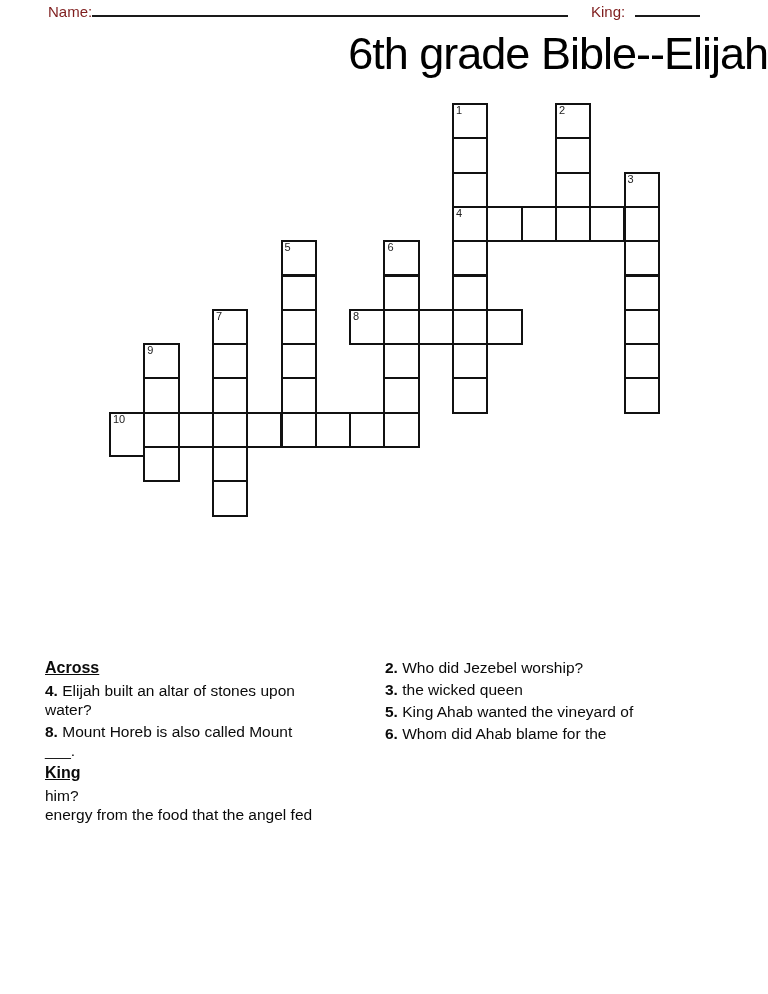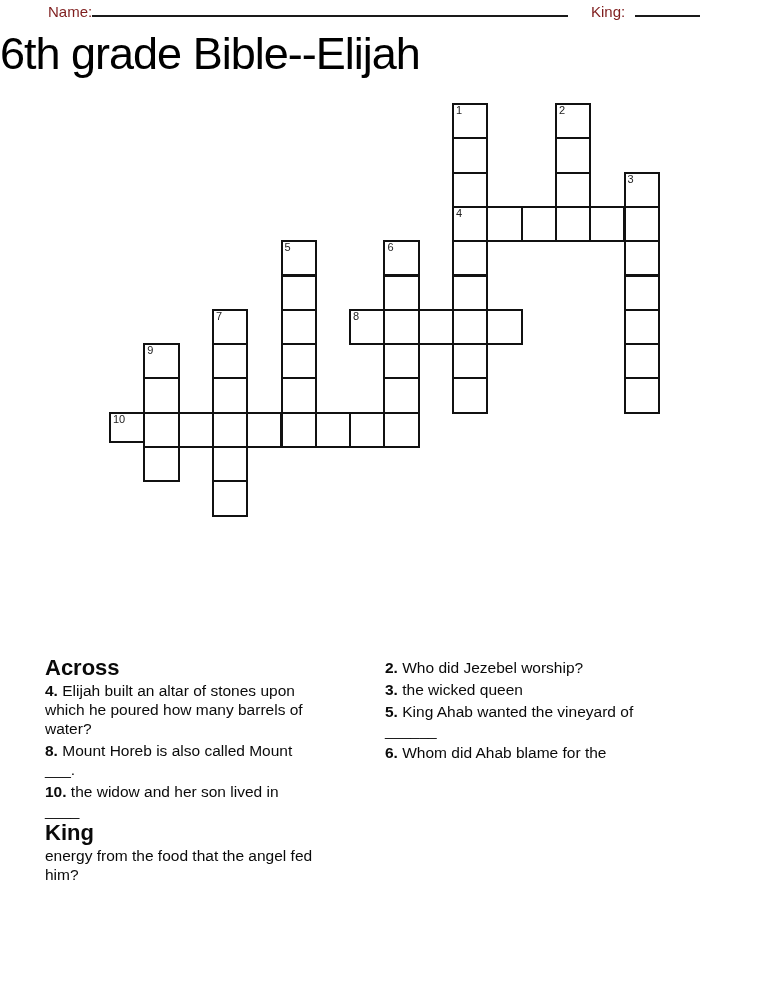--- a/index.html
+++ b/index.html
@@ -5,37 +5,37 @@
   html,body{margin:0;padding:0;background:#fff;}
   .page{
     position:relative;width:768px;height:994px;background:#ffffff;
     font-family:"Liberation Sans",sans-serif;color:#000;overflow:hidden;
   }
   
   .hdr-label{position:absolute;top:3px;font-size:15px;color:#7f1d1d;}
   .hdr-line{position:absolute;top:15px;height:0;border-bottom:2px solid #1a1a1a;}
   
   .title{
-    position:absolute;top:28px;left:0;right:0;margin:0;text-align:left;
+    position:absolute;top:28px;left:16px;right:0;margin:0;text-align:right;
     font-size:45px;font-weight:500;letter-spacing:-1px;color:#000;
   }
   
   .grid{position:absolute;}
   .cell{
     position:absolute;background:#fff;border:2px solid #111;
     box-sizing:border-box;
   }
   .cellnum{
     position:absolute;top:-1px;left:2px;font-size:11px;line-height:13px;
     color:#222;
   }
   
   .clues-col{position:absolute;font-size:15.5px;line-height:19px;color:#0a0a0a;}
   .clue-heading{
-    font-weight:bold;font-size:22px;
+    font-weight:bold;font-size:16px;text-decoration:underline;
     margin-bottom:4px;
   }
   .clue{margin-bottom:3px;}
   .clue-line{white-space:nowrap;}
   .clue-num{font-weight:bold;}
 </style>
 </head>
 <body>
 
 <div class="page">
@@ -102,73 +102,67 @@
       <div class="cell" style="left: 171.5px; top: 240.1px; width: 36.3px; height: 36.3px;"></div>
       <div class="cell" style="left: 274.4px; top: 240.1px; width: 36.3px; height: 36.3px;"></div>
       <div class="cell" style="left: 343px; top: 240.1px; width: 36.3px; height: 36.3px;"></div>
       <div class="cell" style="left: 514.5px; top: 240.1px; width: 36.3px; height: 36.3px;"></div>
       <div class="cell" style="left: 34.3px; top: 274.4px; width: 36.3px; height: 36.3px;"></div>
       <div class="cell" style="left: 102.9px; top: 274.4px; width: 36.3px; height: 36.3px;"></div>
       <div class="cell" style="left: 171.5px; top: 274.4px; width: 36.3px; height: 36.3px;"></div>
       <div class="cell" style="left: 274.4px; top: 274.4px; width: 36.3px; height: 36.3px;"></div>
       <div class="cell" style="left: 343px; top: 274.4px; width: 36.3px; height: 36.3px;"></div>
       <div class="cell" style="left: 514.5px; top: 274.4px; width: 36.3px; height: 36.3px;"></div>
-      <div class="cell" style="left: 0px; top: 308.7px; width: 36.3px; height: 31px; padding-left: 28px;">
+      <div class="cell" style="left: 0px; top: 308.7px; width: 36.3px; height: 45px; padding-left: 28px;">
         <span class="cellnum">10</span>
       </div>
       <div class="cell" style="left: 34.3px; top: 308.7px; width: 36.3px; height: 36.3px;"></div>
       <div class="cell" style="left: 68.6px; top: 308.7px; width: 36.3px; height: 36.3px;"></div>
       <div class="cell" style="left: 102.9px; top: 308.7px; width: 36.3px; height: 36.3px;"></div>
       <div class="cell" style="left: 137.2px; top: 308.7px; width: 36.3px; height: 36.3px;"></div>
       <div class="cell" style="left: 171.5px; top: 308.7px; width: 36.3px; height: 36.3px;"></div>
       <div class="cell" style="left: 205.8px; top: 308.7px; width: 36.3px; height: 36.3px;"></div>
       <div class="cell" style="left: 240.1px; top: 308.7px; width: 36.3px; height: 36.3px;"></div>
       <div class="cell" style="left: 274.4px; top: 308.7px; width: 36.3px; height: 36.3px;"></div>
       <div class="cell" style="left: 34.3px; top: 343px; width: 36.3px; height: 36.3px;"></div>
       <div class="cell" style="left: 102.9px; top: 343px; width: 36.3px; height: 36.3px;"></div>
       <div class="cell" style="left: 102.9px; top: 377.3px; width: 36.3px; height: 36.3px;"></div>
     </div>
 
   <div class="clues-col" style="left:45px;top:658px;width:345px">
     <div class="clue-heading">Across</div>
     <div id="across-list">
         <div class="clue">
           <div class="clue-line"><span class="clue-num">4.</span> Elijah built an altar of stones upon</div>
-          <div class="clue-line">which he poured how many barrels of</div>
           <div class="clue-line">water?</div>
         </div>
         <div class="clue">
           <div class="clue-line"><span class="clue-num">8.</span> Mount Horeb is also called Mount</div>
           <div class="clue-line">___.</div>
         </div>
-        <div class="clue">
-          <div class="clue-line"><span class="clue-num">10.</span> the widow and her son lived in</div>
-          <div class="clue-line">____</div>
-        </div>
       </div>
     <div class="clue-heading" style="margin-top:1px">King</div>
     <div id="down-left-list">
         <div class="clue">
+          <div class="clue-line">him?</div>
           <div class="clue-line">energy from the food that the angel fed</div>
-          <div class="clue-line">him?</div>
         </div>
       </div>
   </div>
 
   <div class="clues-col" style="left:385px;top:658px;width:332px">
     <div id="down-right-list">
         <div class="clue">
           <div class="clue-line"><span class="clue-num">2.</span> Who did Jezebel worship?</div>
         </div>
         <div class="clue">
           <div class="clue-line"><span class="clue-num">3.</span> the wicked queen</div>
         </div>
         <div class="clue">
           <div class="clue-line"><span class="clue-num">5.</span> King Ahab wanted the vineyard of</div>
-          <div class="clue-line">______</div>
         </div>
         <div class="clue">
           <div class="clue-line"><span class="clue-num">6.</span> Whom did Ahab blame for the</div>
         </div>
       </div>
   </div>
 
 </div>
 
 </body></html>

